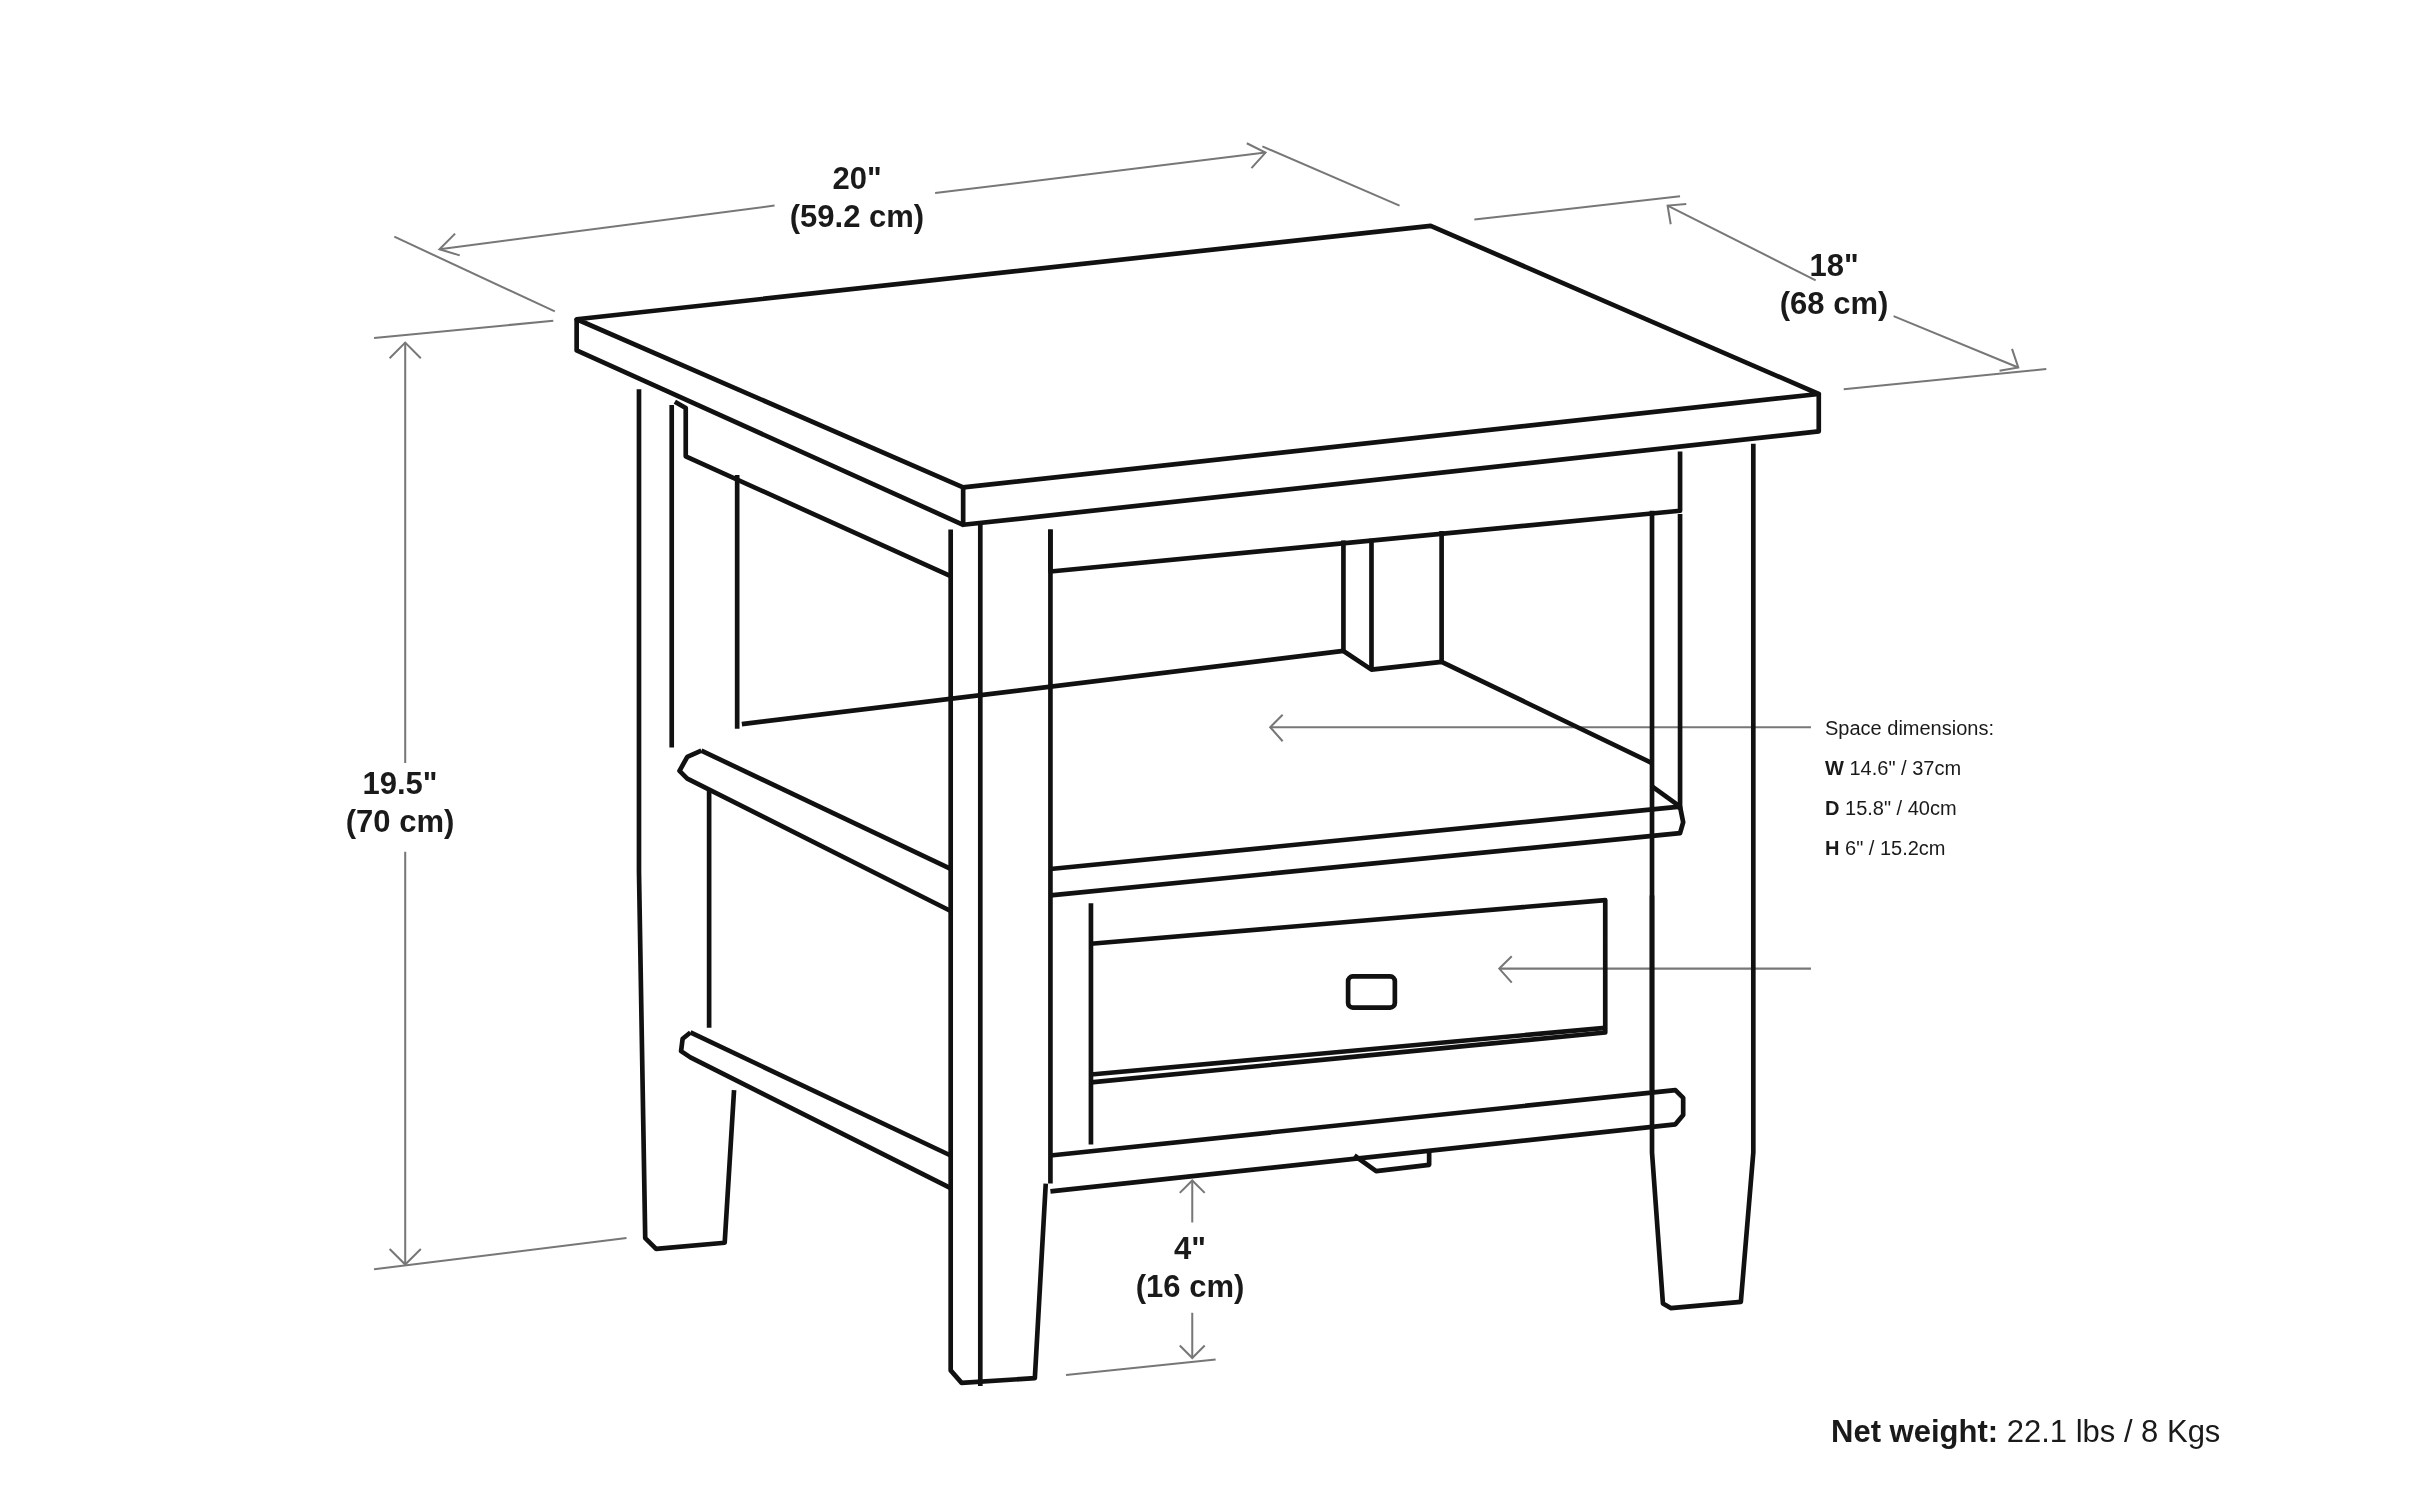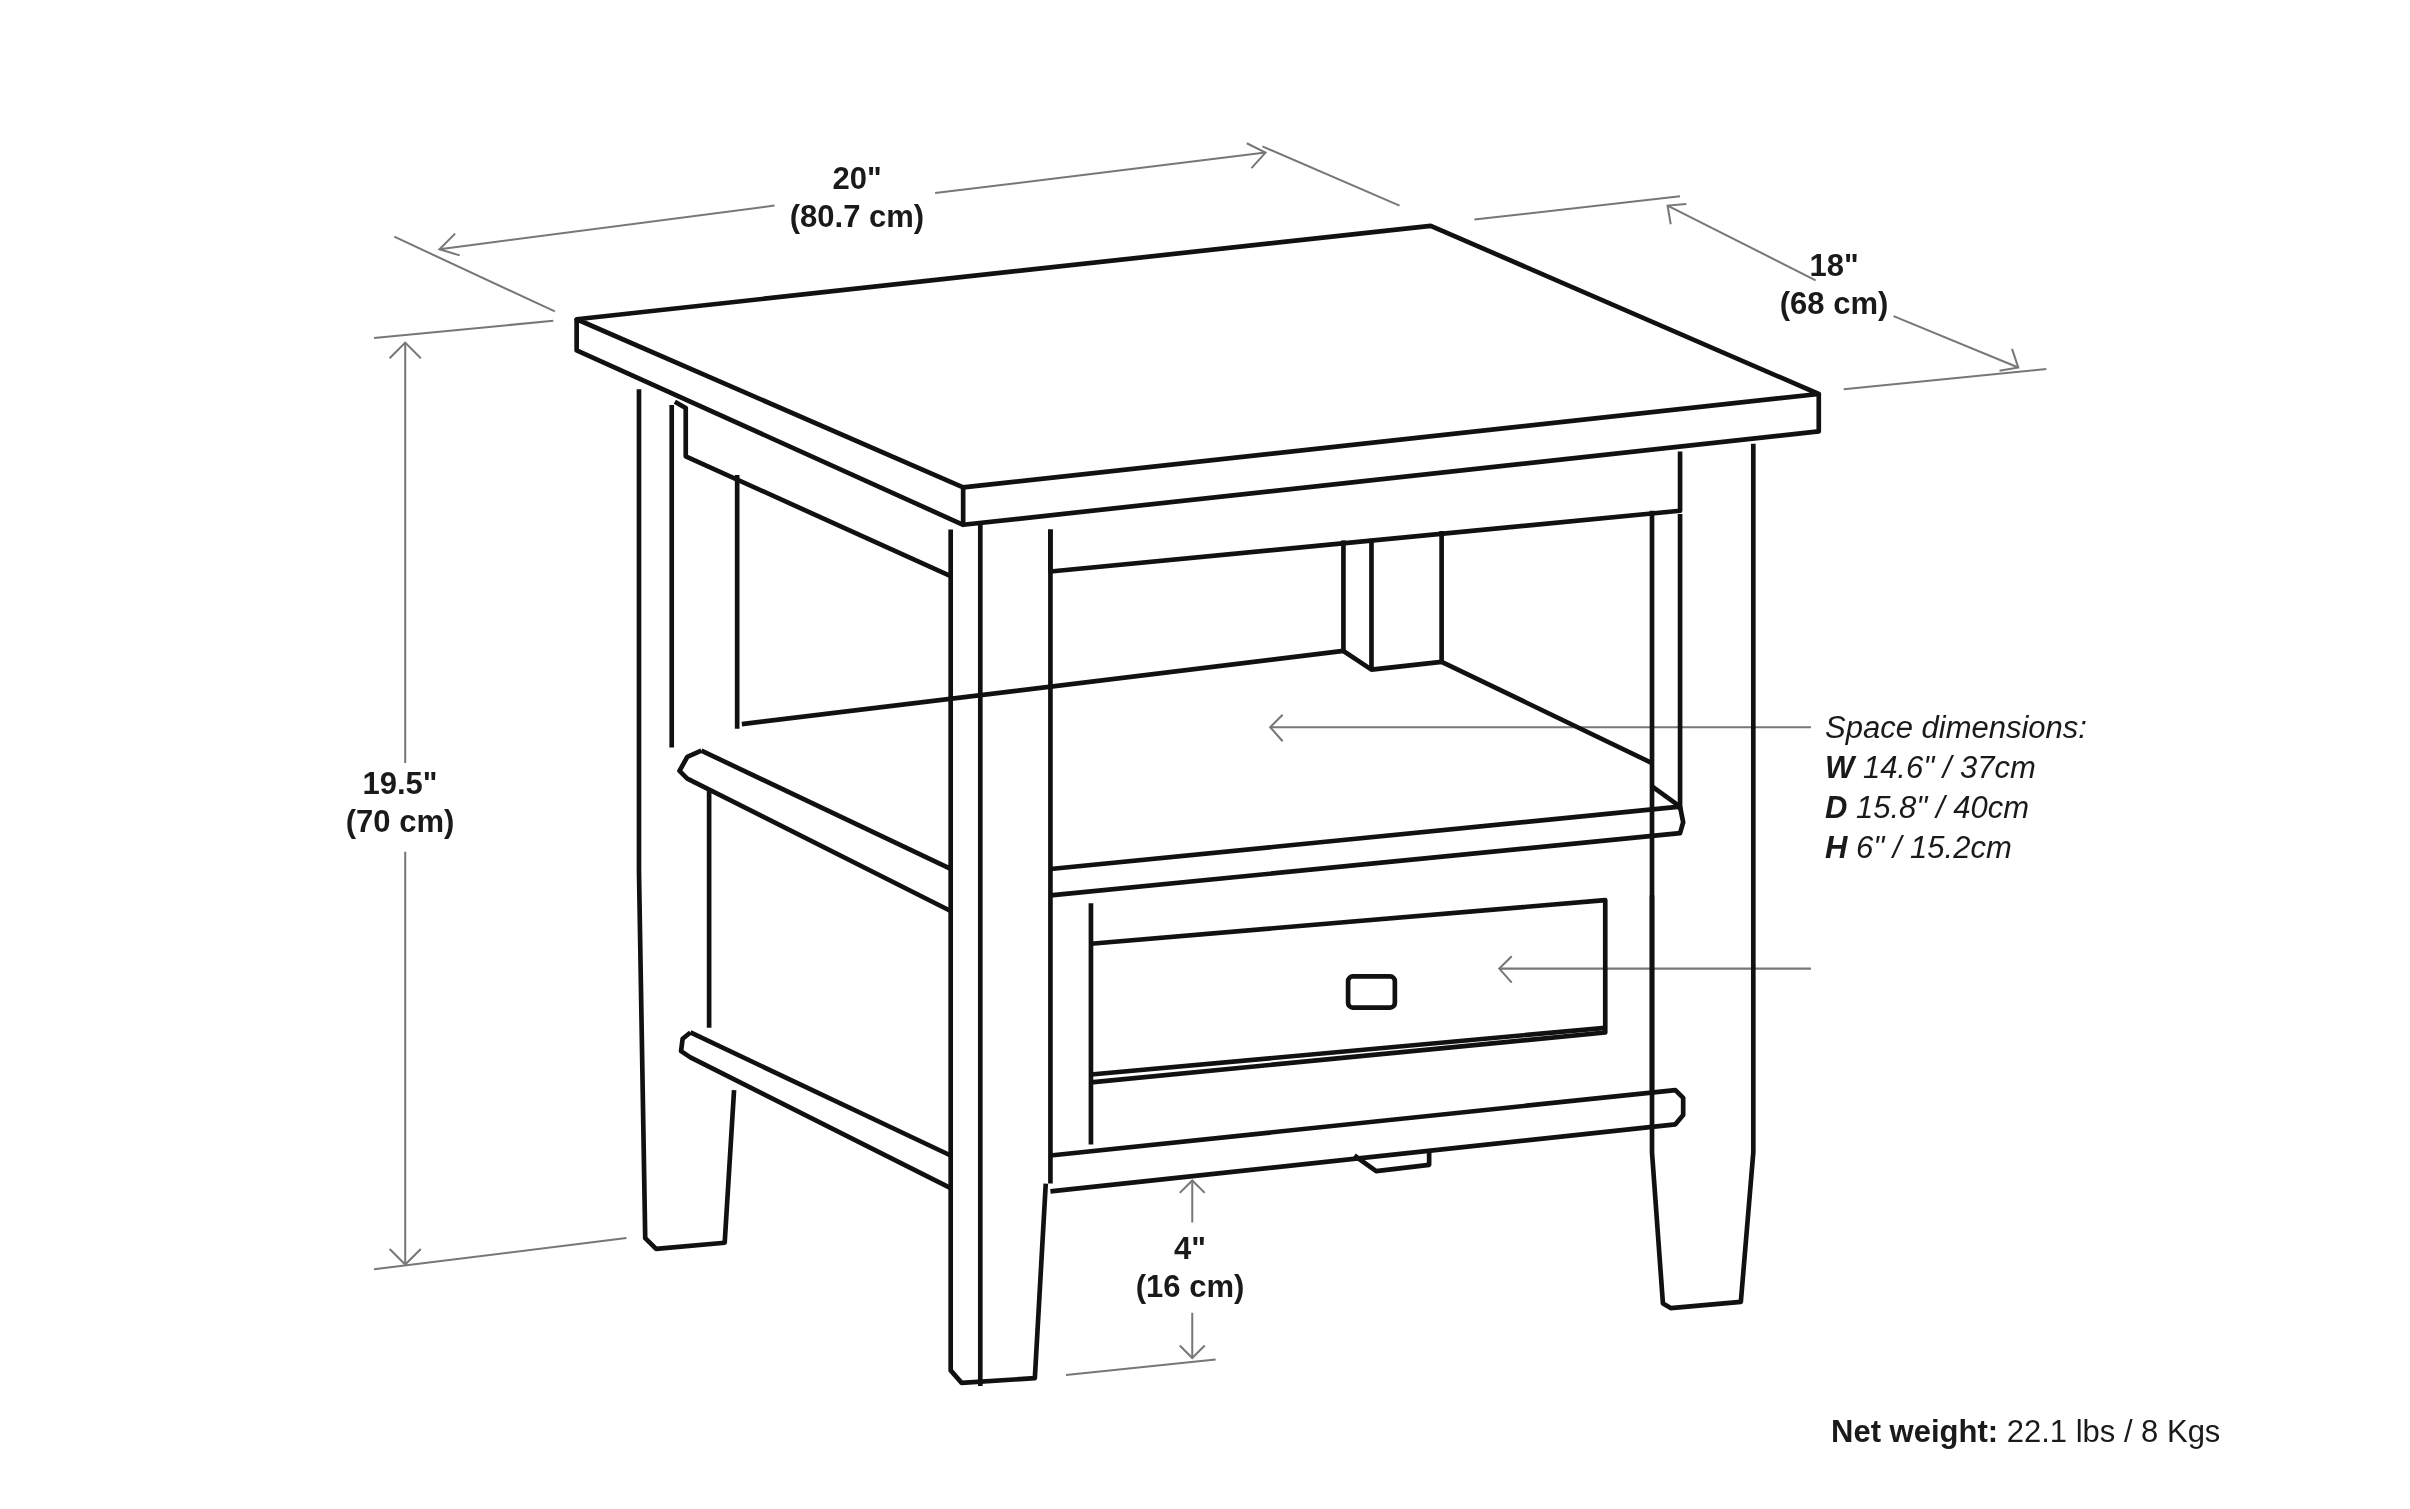--- a/index.html
+++ b/index.html
@@ -2,21 +2,21 @@
 <html style="font-size:15px"><head>
 <meta charset="utf-8">
 <style>
   html, body { margin: 0; padding: 0; background: #ffffff; }
   #stage { position: relative; width: 2411px; height: 1509px; background: #ffffff; overflow: hidden; }
   #drawing { position: absolute; left: 0; top: 0; width: 2411px; height: 1509px; }
   .lbl { position: absolute; font-family: "Liberation Sans", "DejaVu Sans", sans-serif; color: #1a1a1a; white-space: nowrap; }
   .dim { font-size: 31px; text-align: center; line-height: 38px; transform: translateX(-50%); }
   .dim span { display: block; }
   .dim .in { font-weight: bold; }
-  .spec { font-size: 31px; line-height: 40px; font-style: italic; }
+  .spec { font-size: 20px; line-height: 40px; }
   .spec .ttl { display: block; }
   .spec .row { display: block; }
   .spec b { font-weight: bold; }
   .weight { font-size: 31px; }
   .weight b { font-weight: bold; }
 </style>
 </head>
 <body>
 
 <div id="stage">
@@ -102,21 +102,21 @@
       <polyline points="674,742 1075,700 1080,705 1080,716 1075,722 674,765"></polyline>
 
       <polyline points="410,560 414,795 421,802 465,798 471,700"></polyline>
 
       <polyline points="869,742 883,752 917,748 917,738"></polyline>
     </g>
   </svg>
 
   <div class="lbl dim" style="left:857px; top:160px;">
     <span class="in">20"</span>
-    <span class="in">(80.7 cm)</span>
+    <span class="in">(59.2 cm)</span>
   </div>
   <div class="lbl dim" style="left:1834px; top:247px;">
     <span class="in">18"</span>
     <span class="in">(68 cm)</span>
   </div>
   <div class="lbl dim" style="left:400px; top:765px;">
     <span class="in">19.5"</span>
     <span class="in">(70 cm)</span>
   </div>
   <div class="lbl dim" style="left:1190px; top:1230px;">

